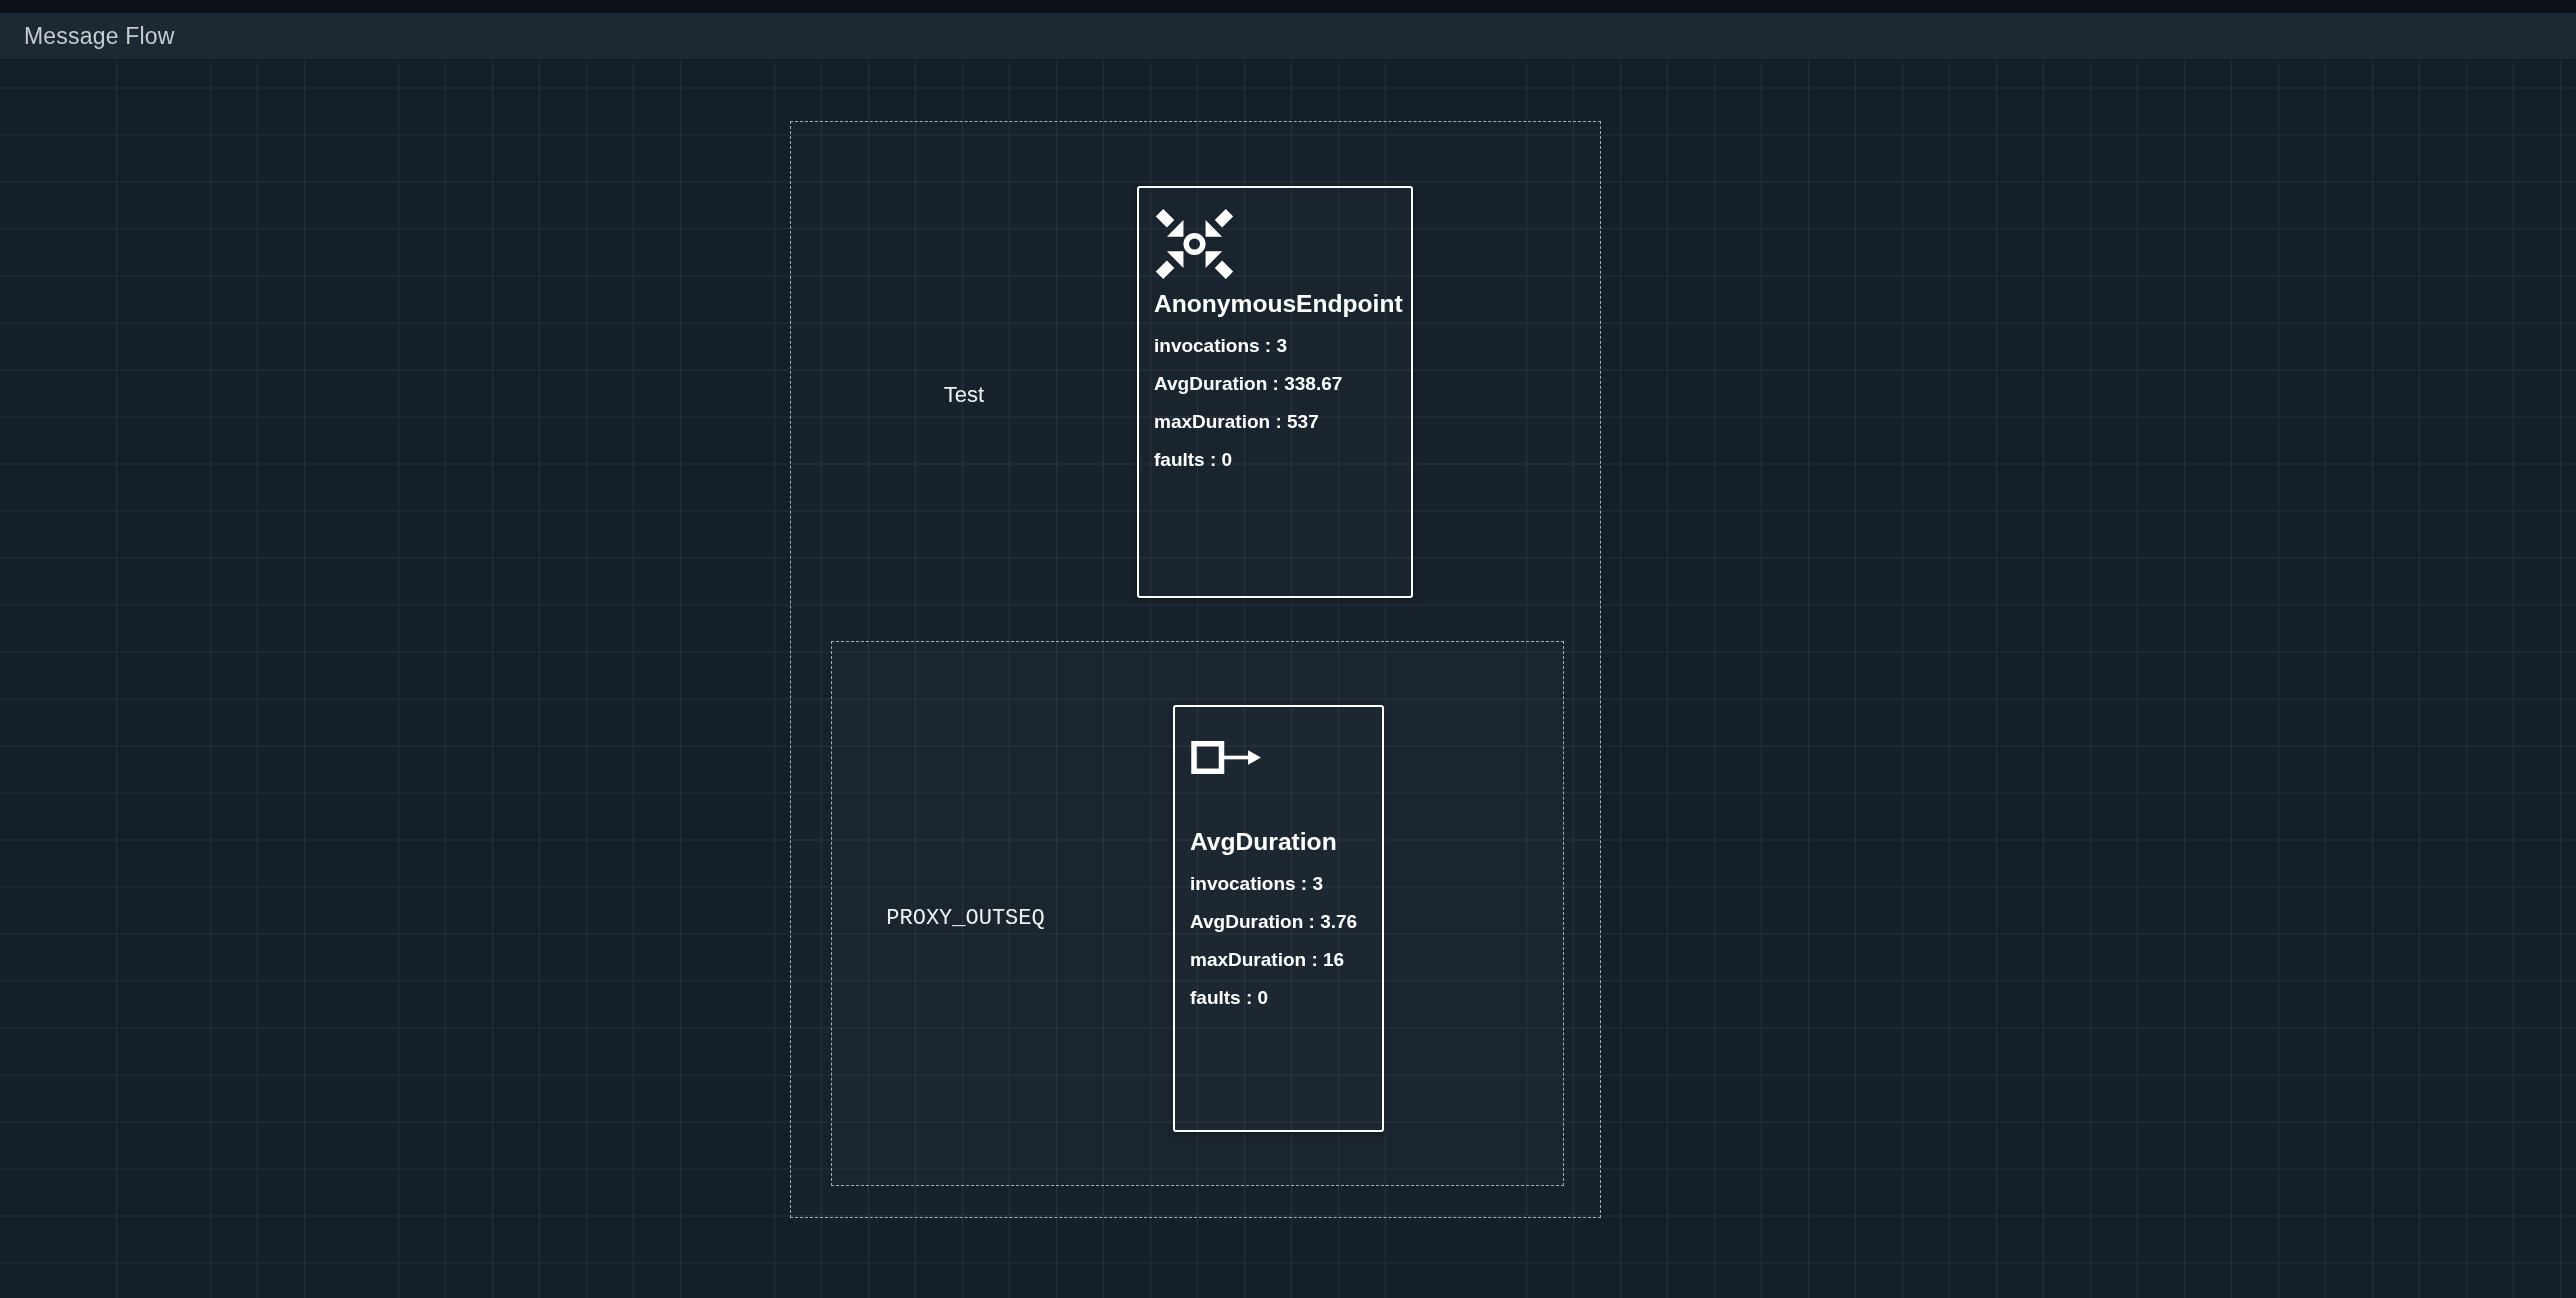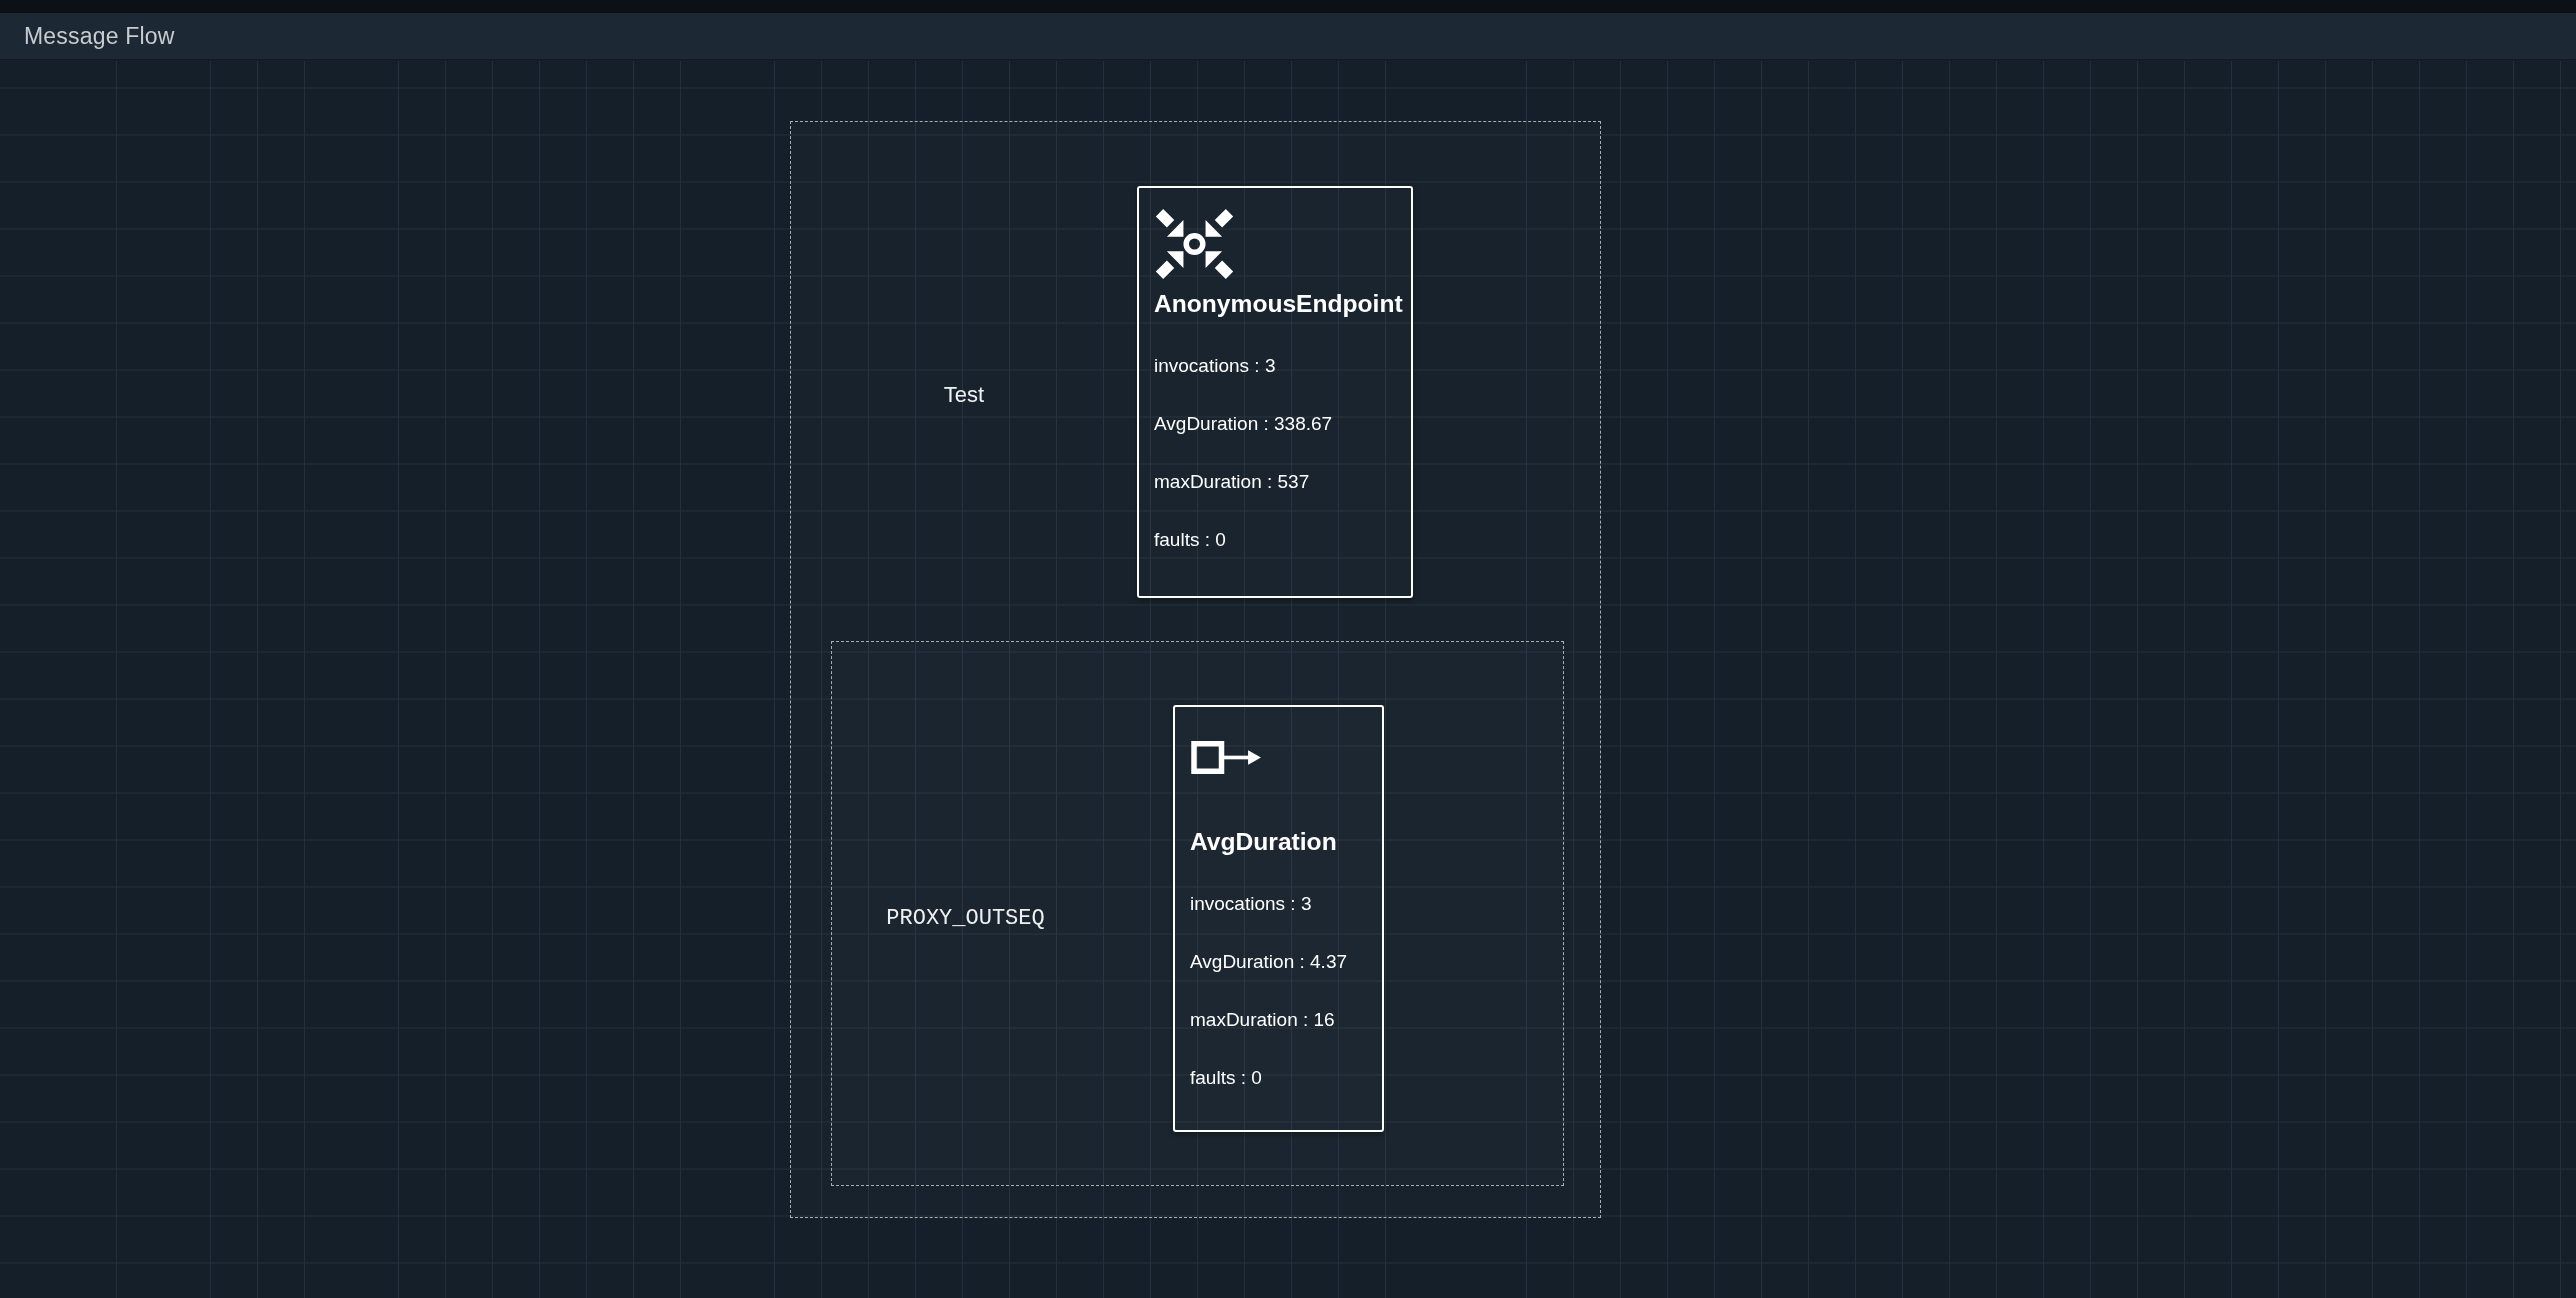--- a/index.html
+++ b/index.html
@@ -85,23 +85,23 @@
     font-size:24.6px;
     font-weight:bold;
     line-height:30px;
     margin-top:7.6px;
     white-space:nowrap;
   }
   .card-send .node-title{margin-top:26.5px;}
 
   .node-stat{
     font-size:19px;
-    font-weight:normal;
+    font-weight:bold;
     line-height:23px;
-    margin-top:35px;
+    margin-top:15px;
     white-space:nowrap;
   }
 </style>
 </head>
 <body>
 
 <div class="screen">
 
   <div class="top-strip"></div>
 
@@ -151,21 +151,21 @@
         <div class="node-card card-send">
           <div class="icon-wrap">
             <svg width="74" height="33" viewBox="0 0 78 36" fill="none" xmlns="http://www.w3.org/2000/svg">
               <rect x="3" y="3" width="30" height="30" stroke="#ffffff" stroke-width="6" fill="none"></rect>
               <line x1="33" y1="18" x2="64" y2="18" stroke="#ffffff" stroke-width="4"></line>
               <polygon points="62,10 76,18 62,26" fill="#ffffff"></polygon>
             </svg>
           </div>
           <div class="node-title">AvgDuration</div>
           <div class="node-stat">invocations : 3</div>
-          <div class="node-stat">AvgDuration : 4.37</div>
+          <div class="node-stat">AvgDuration : 3.76</div>
           <div class="node-stat">maxDuration : 16</div>
           <div class="node-stat">faults : 0</div>
         </div>
       </div>
 
     </div>
   </div>
 </div>
 
 

